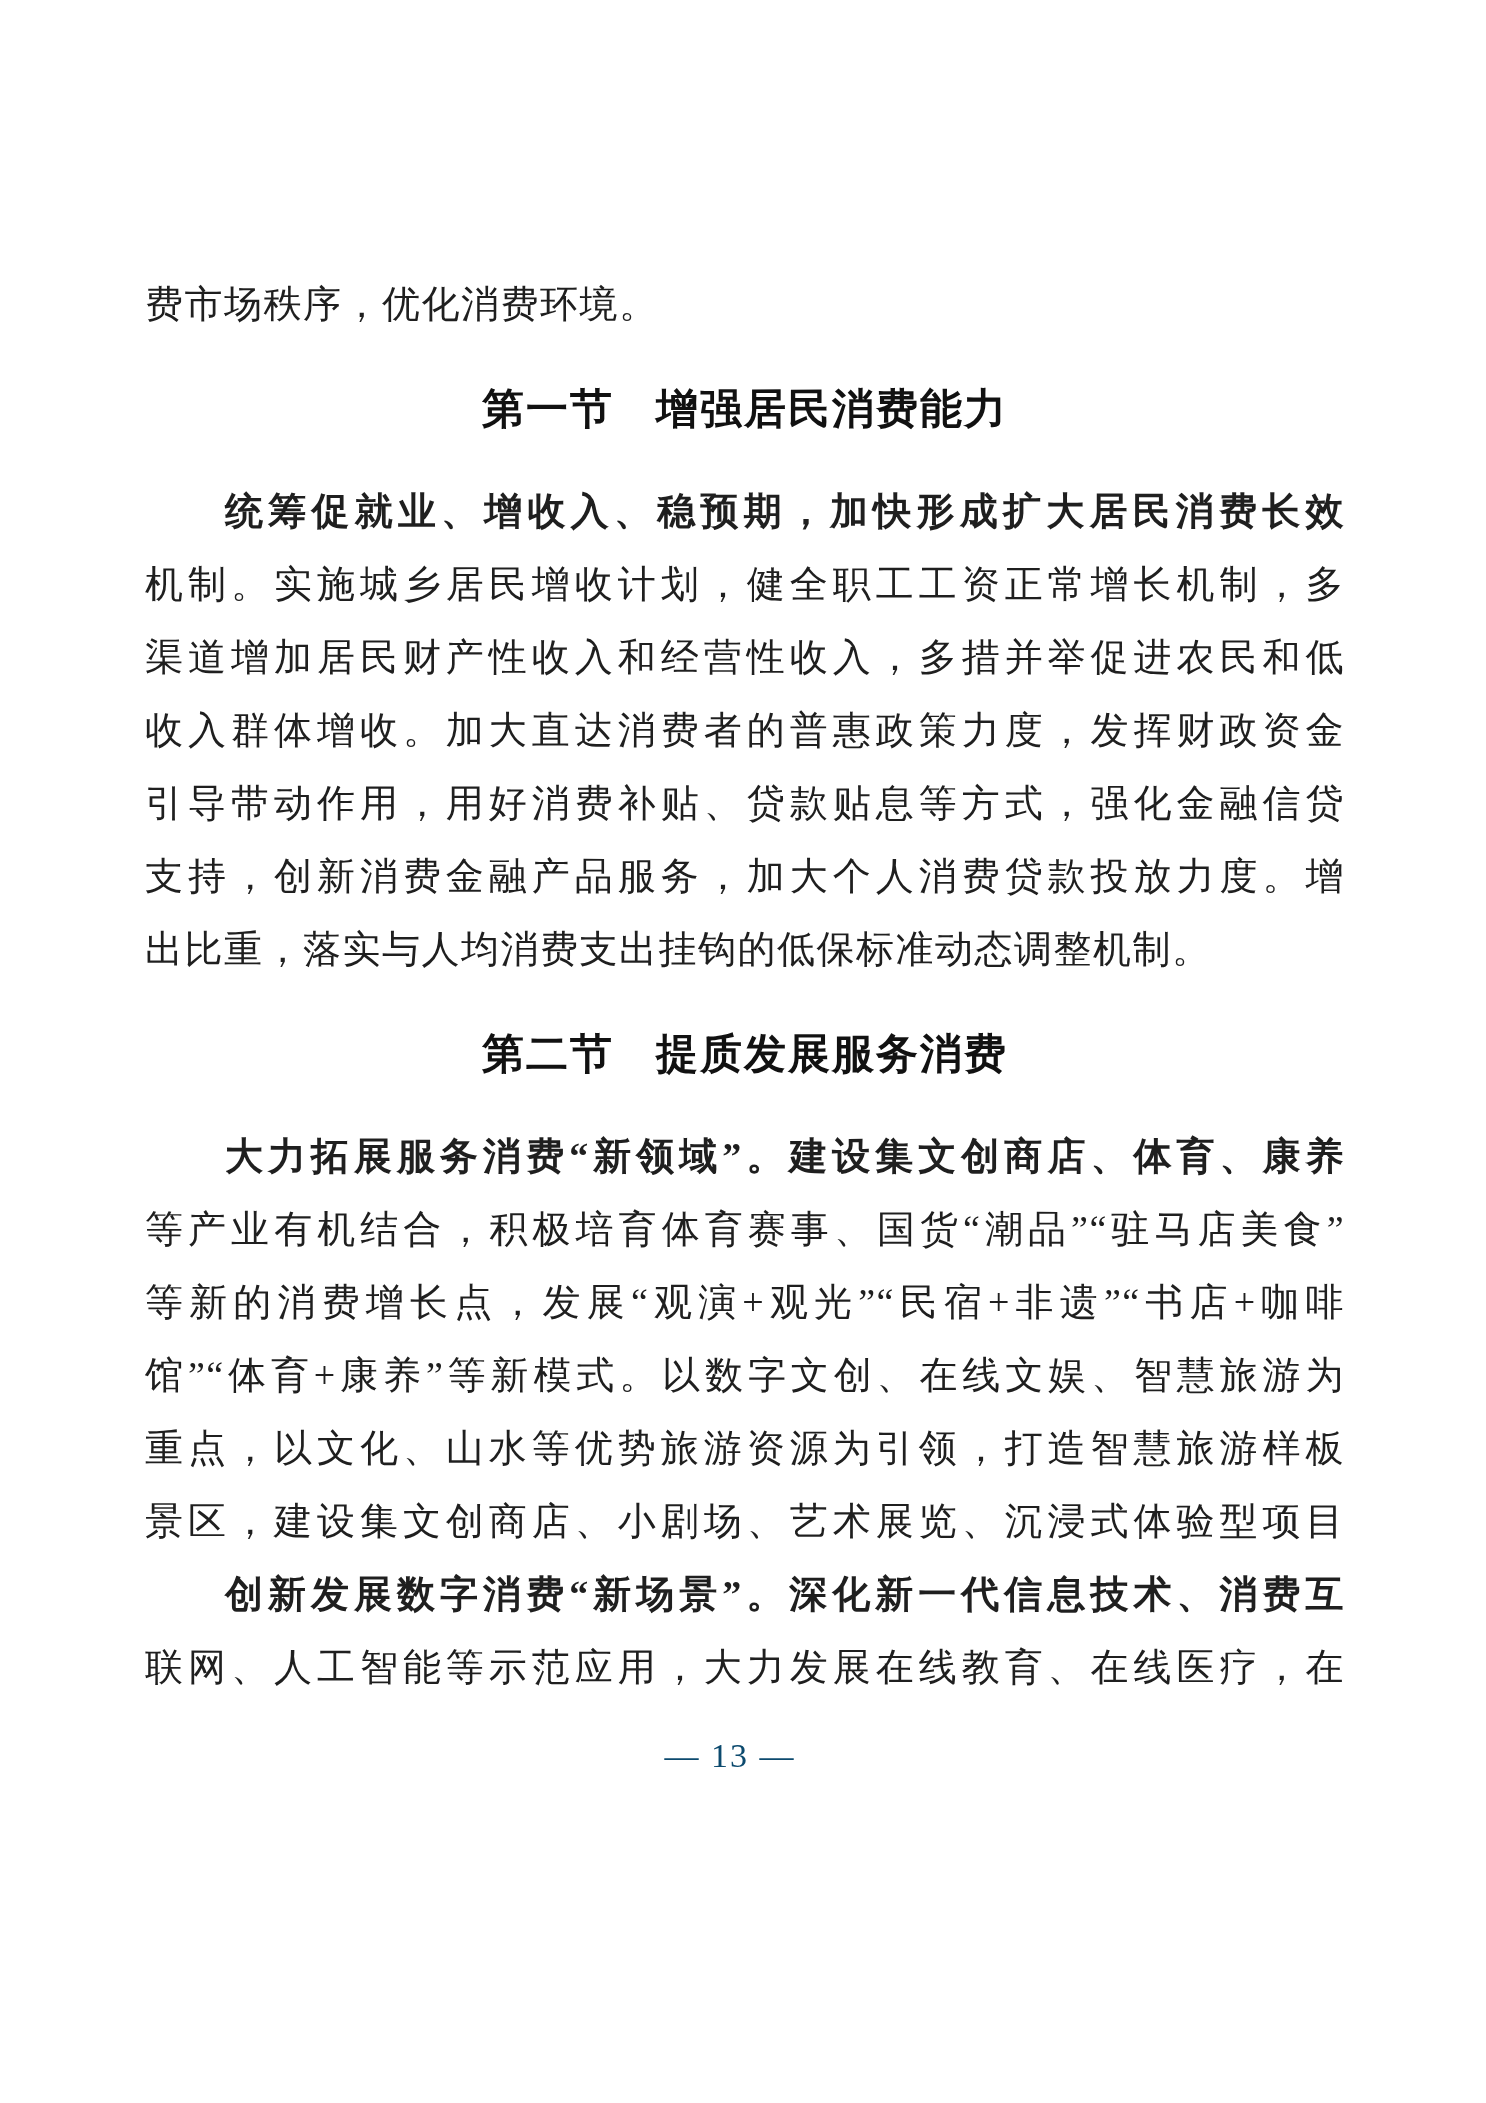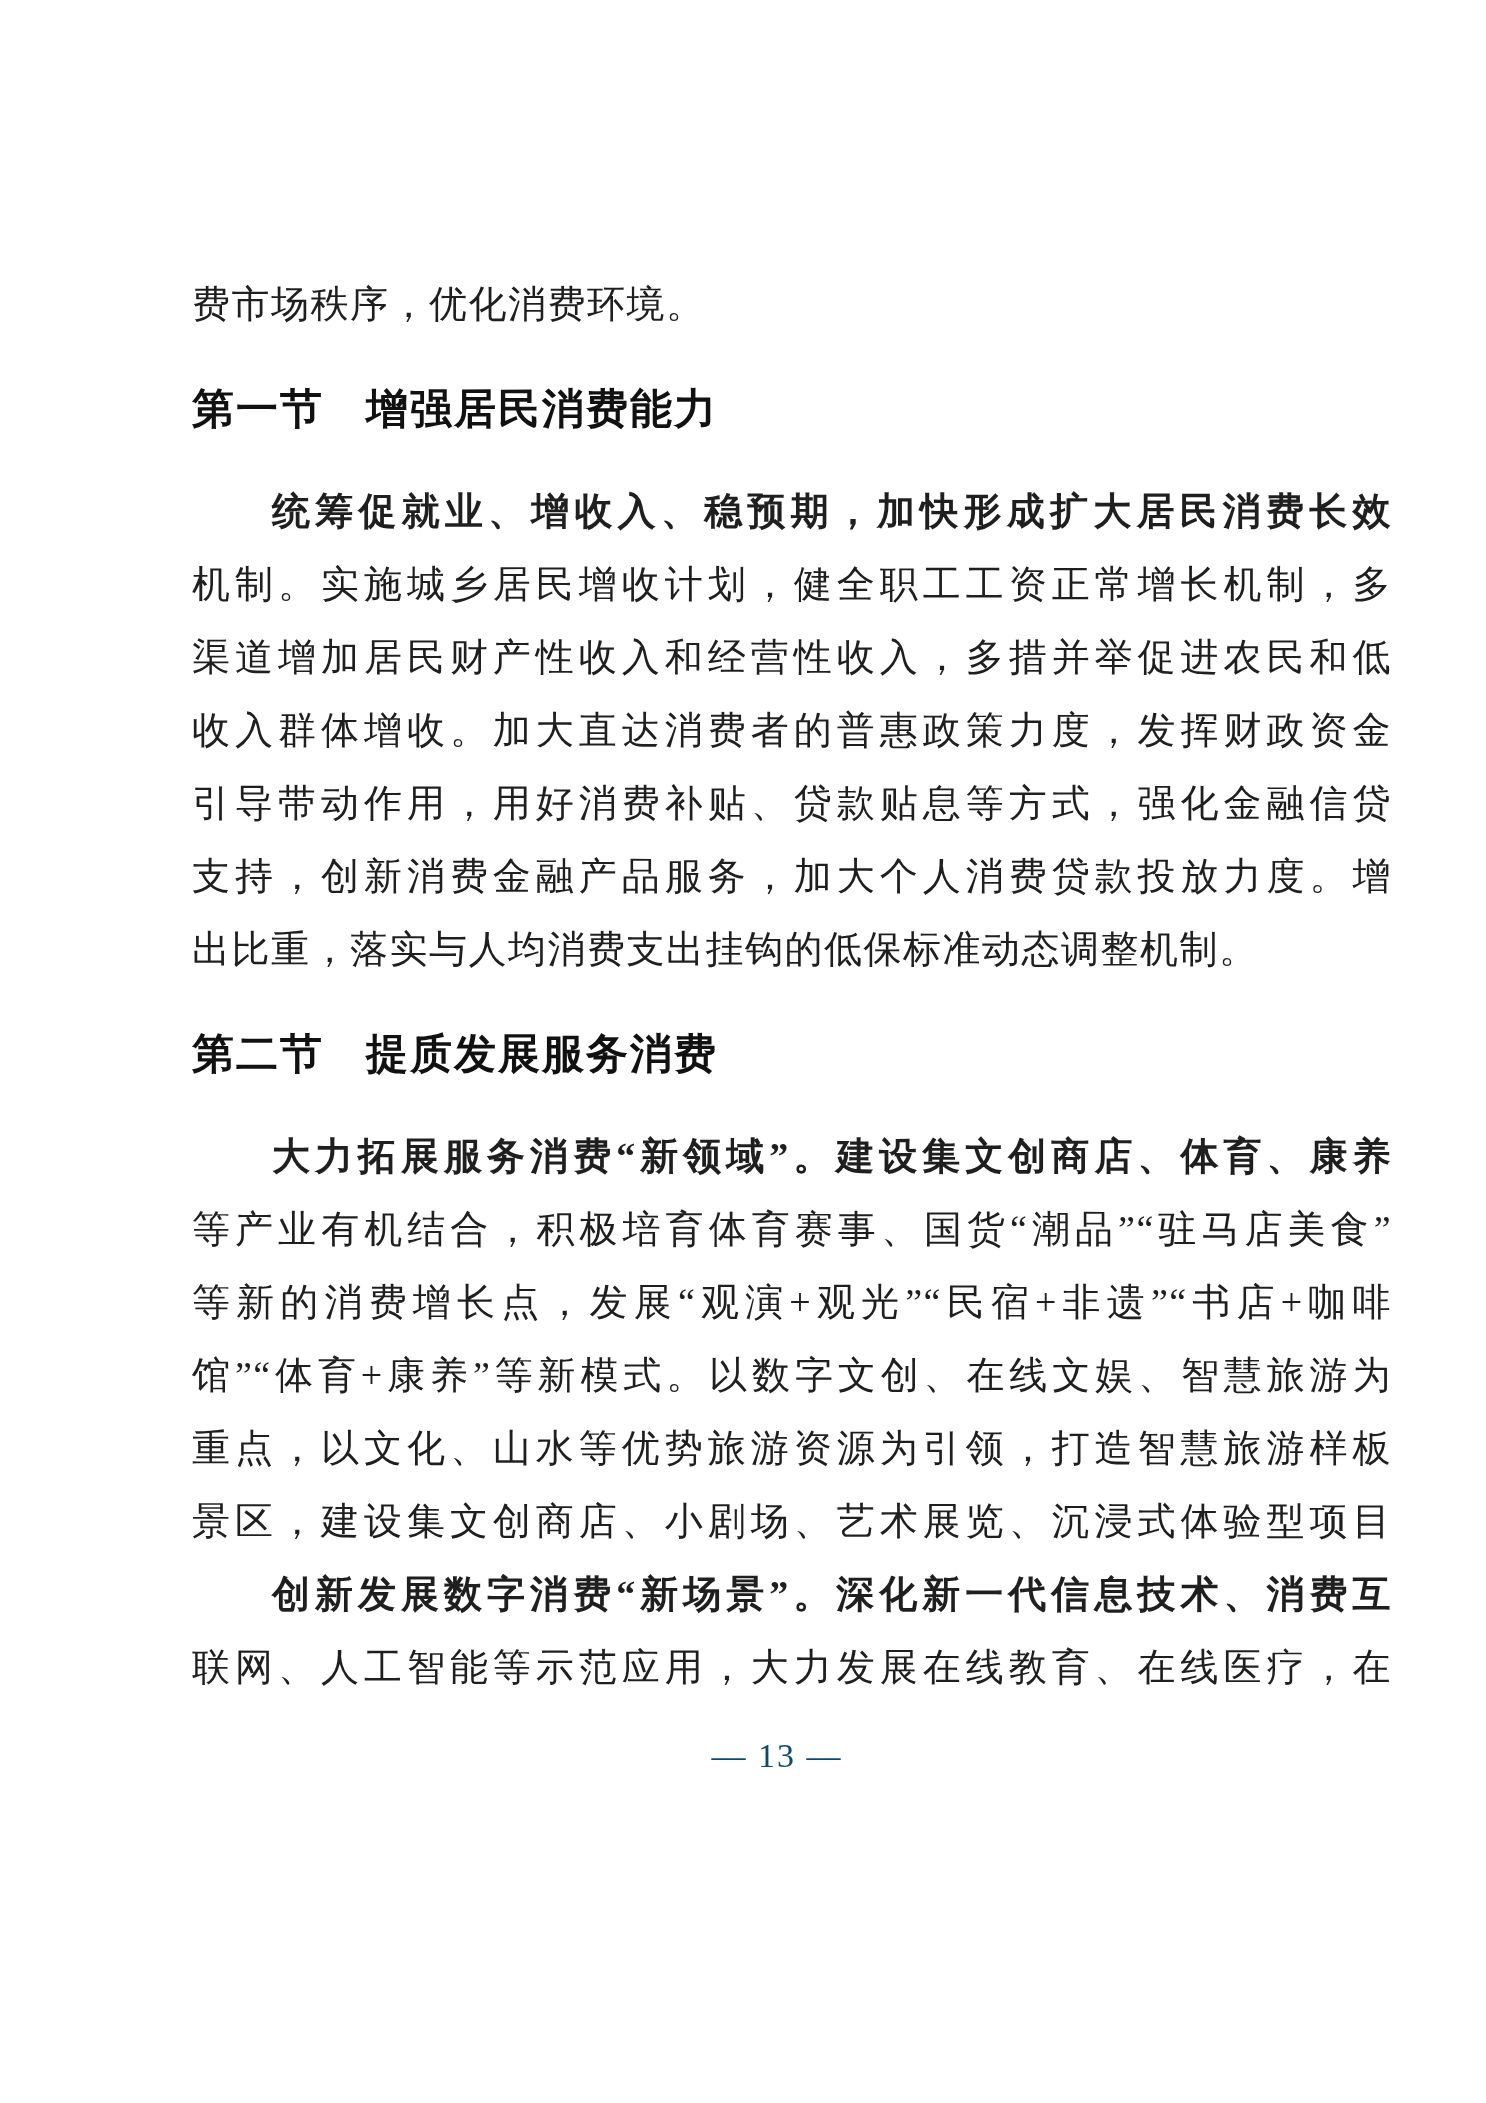--- a/index.html
+++ b/index.html
@@ -8,21 +8,20 @@
     background: #ffffff;
     color: #1f1f1f;
     font-family: "Liberation Serif", "DejaVu Serif", serif;
   }
   .page {
     position: relative;
     width: 1376px;
     height: 2103px;
     background: #ffffff;
     overflow: hidden;
-    margin-left: 47px;
   }
   .content {
     position: absolute;
     left: 145px;
     top: 268px;
     width: 1200px;
   }
   .body-line {
     font-size: 38px;
     letter-spacing: 1.5px;
@@ -32,20 +31,21 @@
     text-align-last: justify;
     overflow: hidden;
   }
   .body-line.last {
     text-align: left;
     text-align-last: left;
   }
   .body-line.indent { text-indent: 80px; font-weight: bold; }
   .section-heading {
     display: flex;
+    justify-content: center;
     gap: 42px;
     font-size: 42px;
     font-weight: bold;
     letter-spacing: 2px;
     line-height: 60px;
     margin: 38px 0 36px 0;
     color: #111111;
   }
   .page-number {
     margin-top: 30px;

